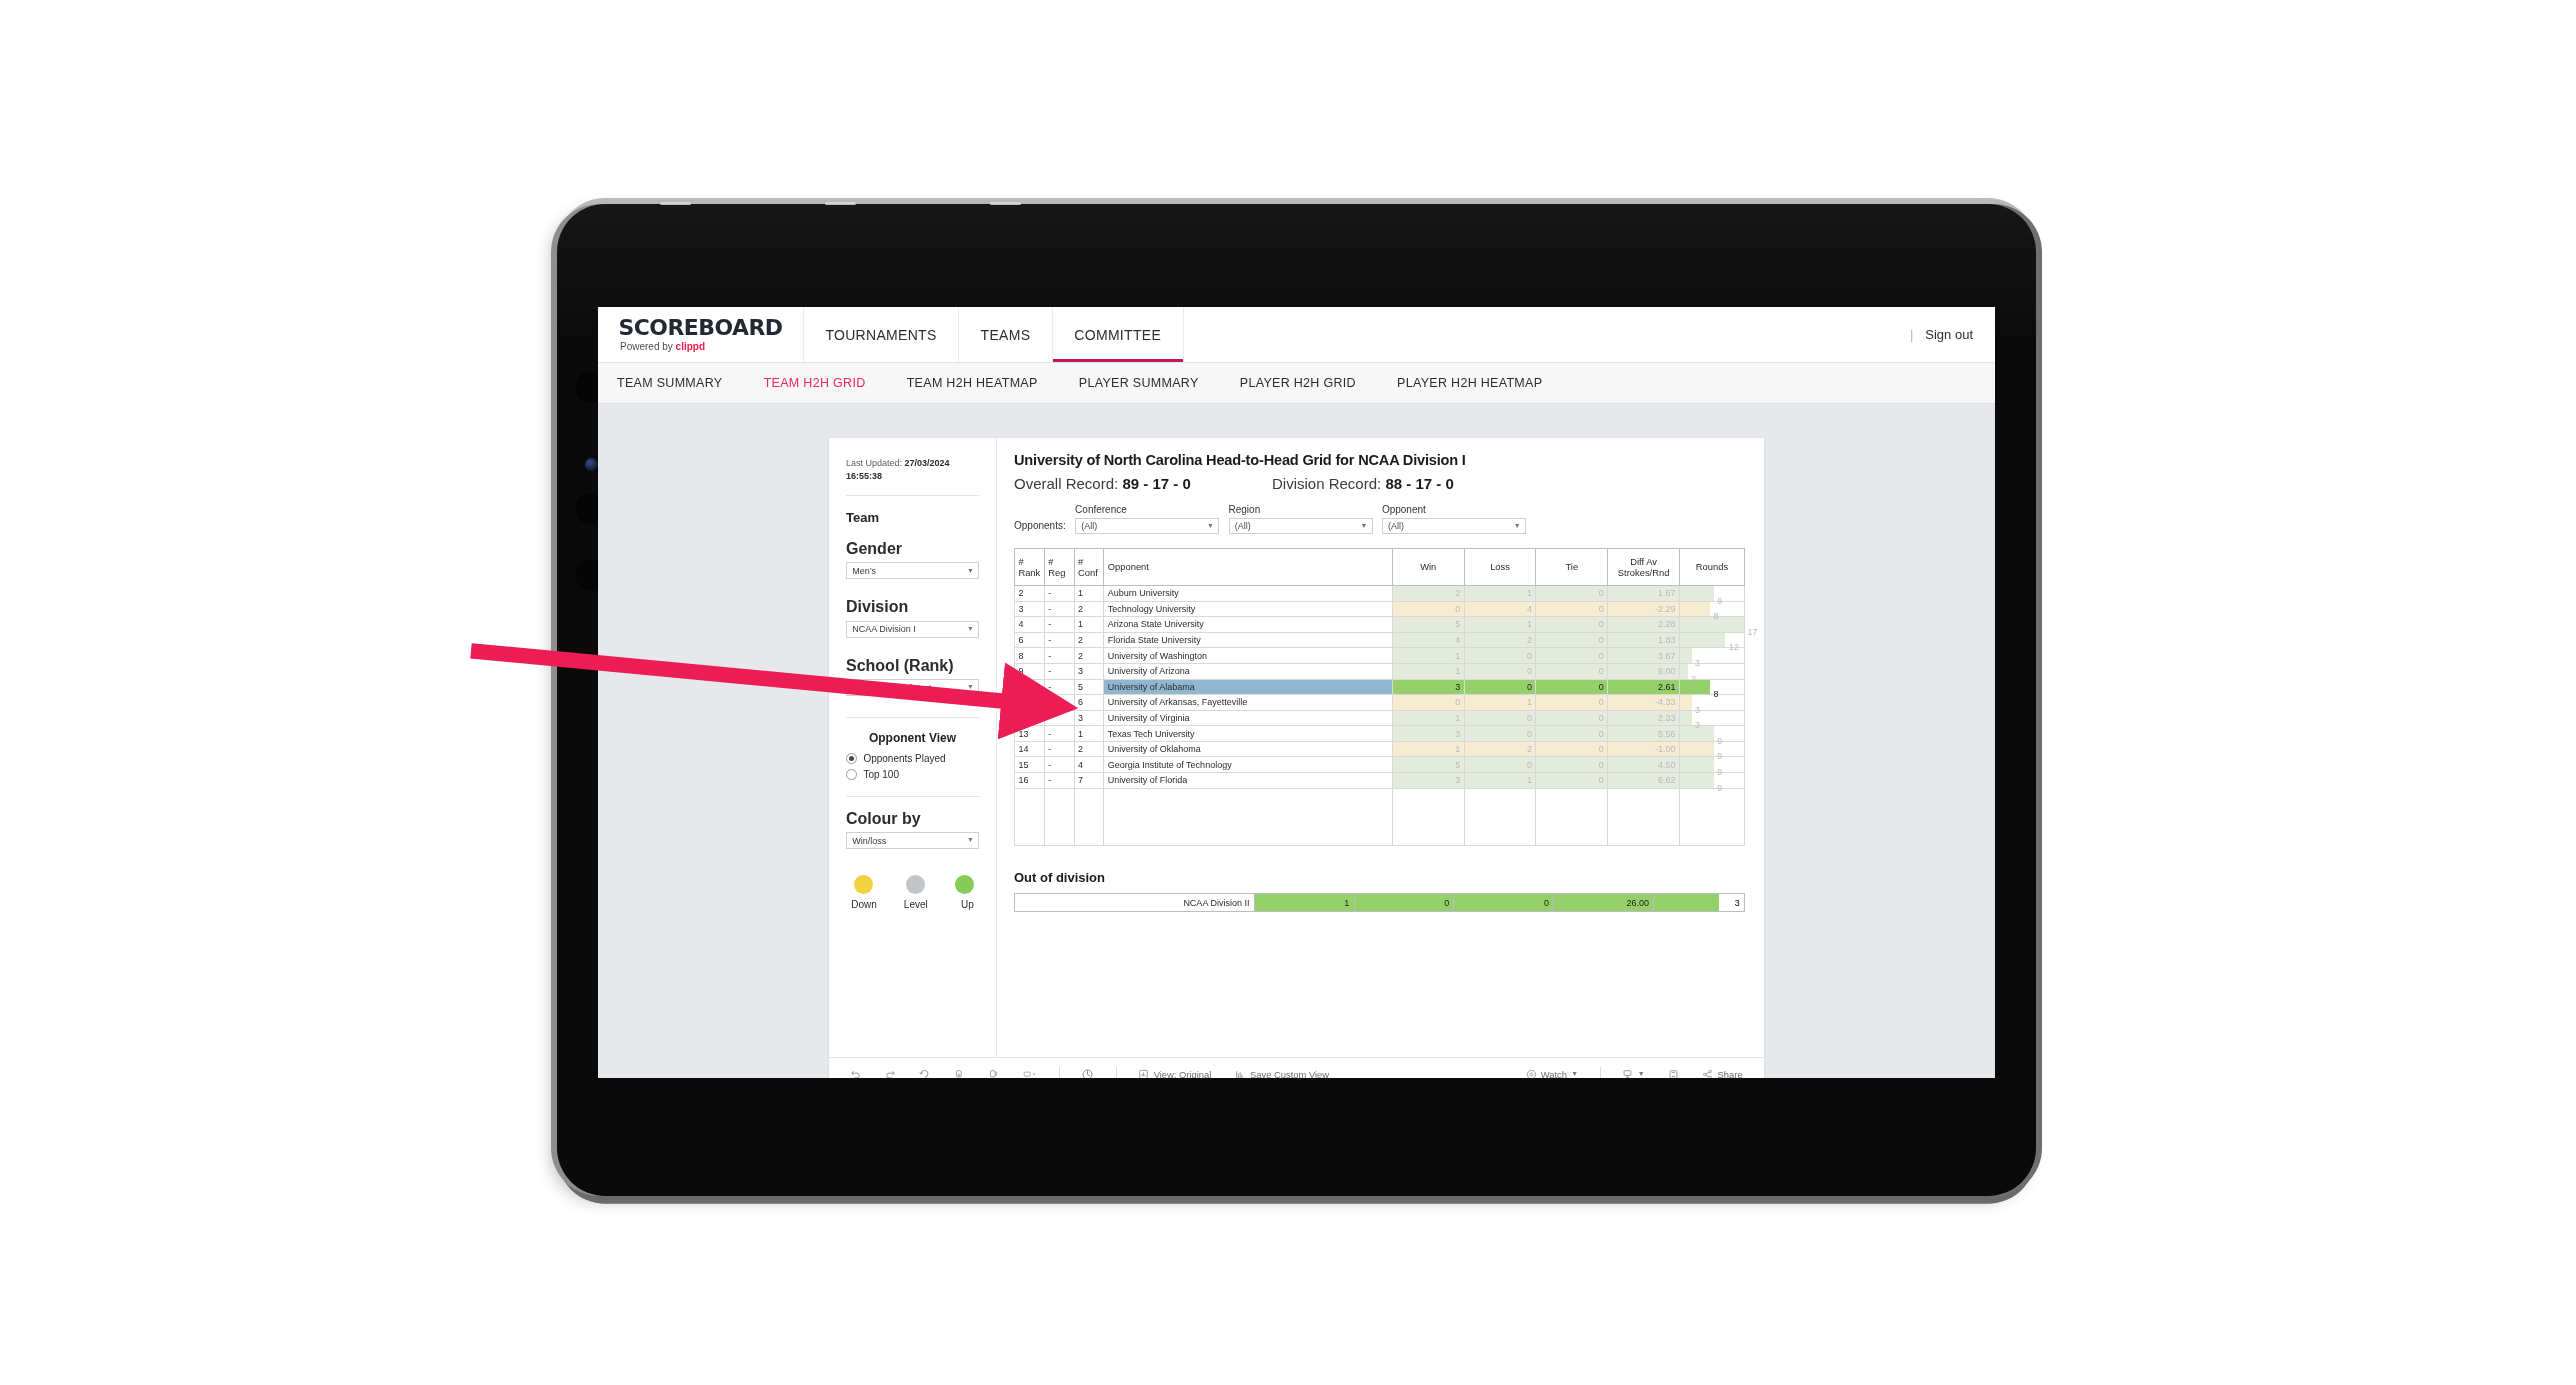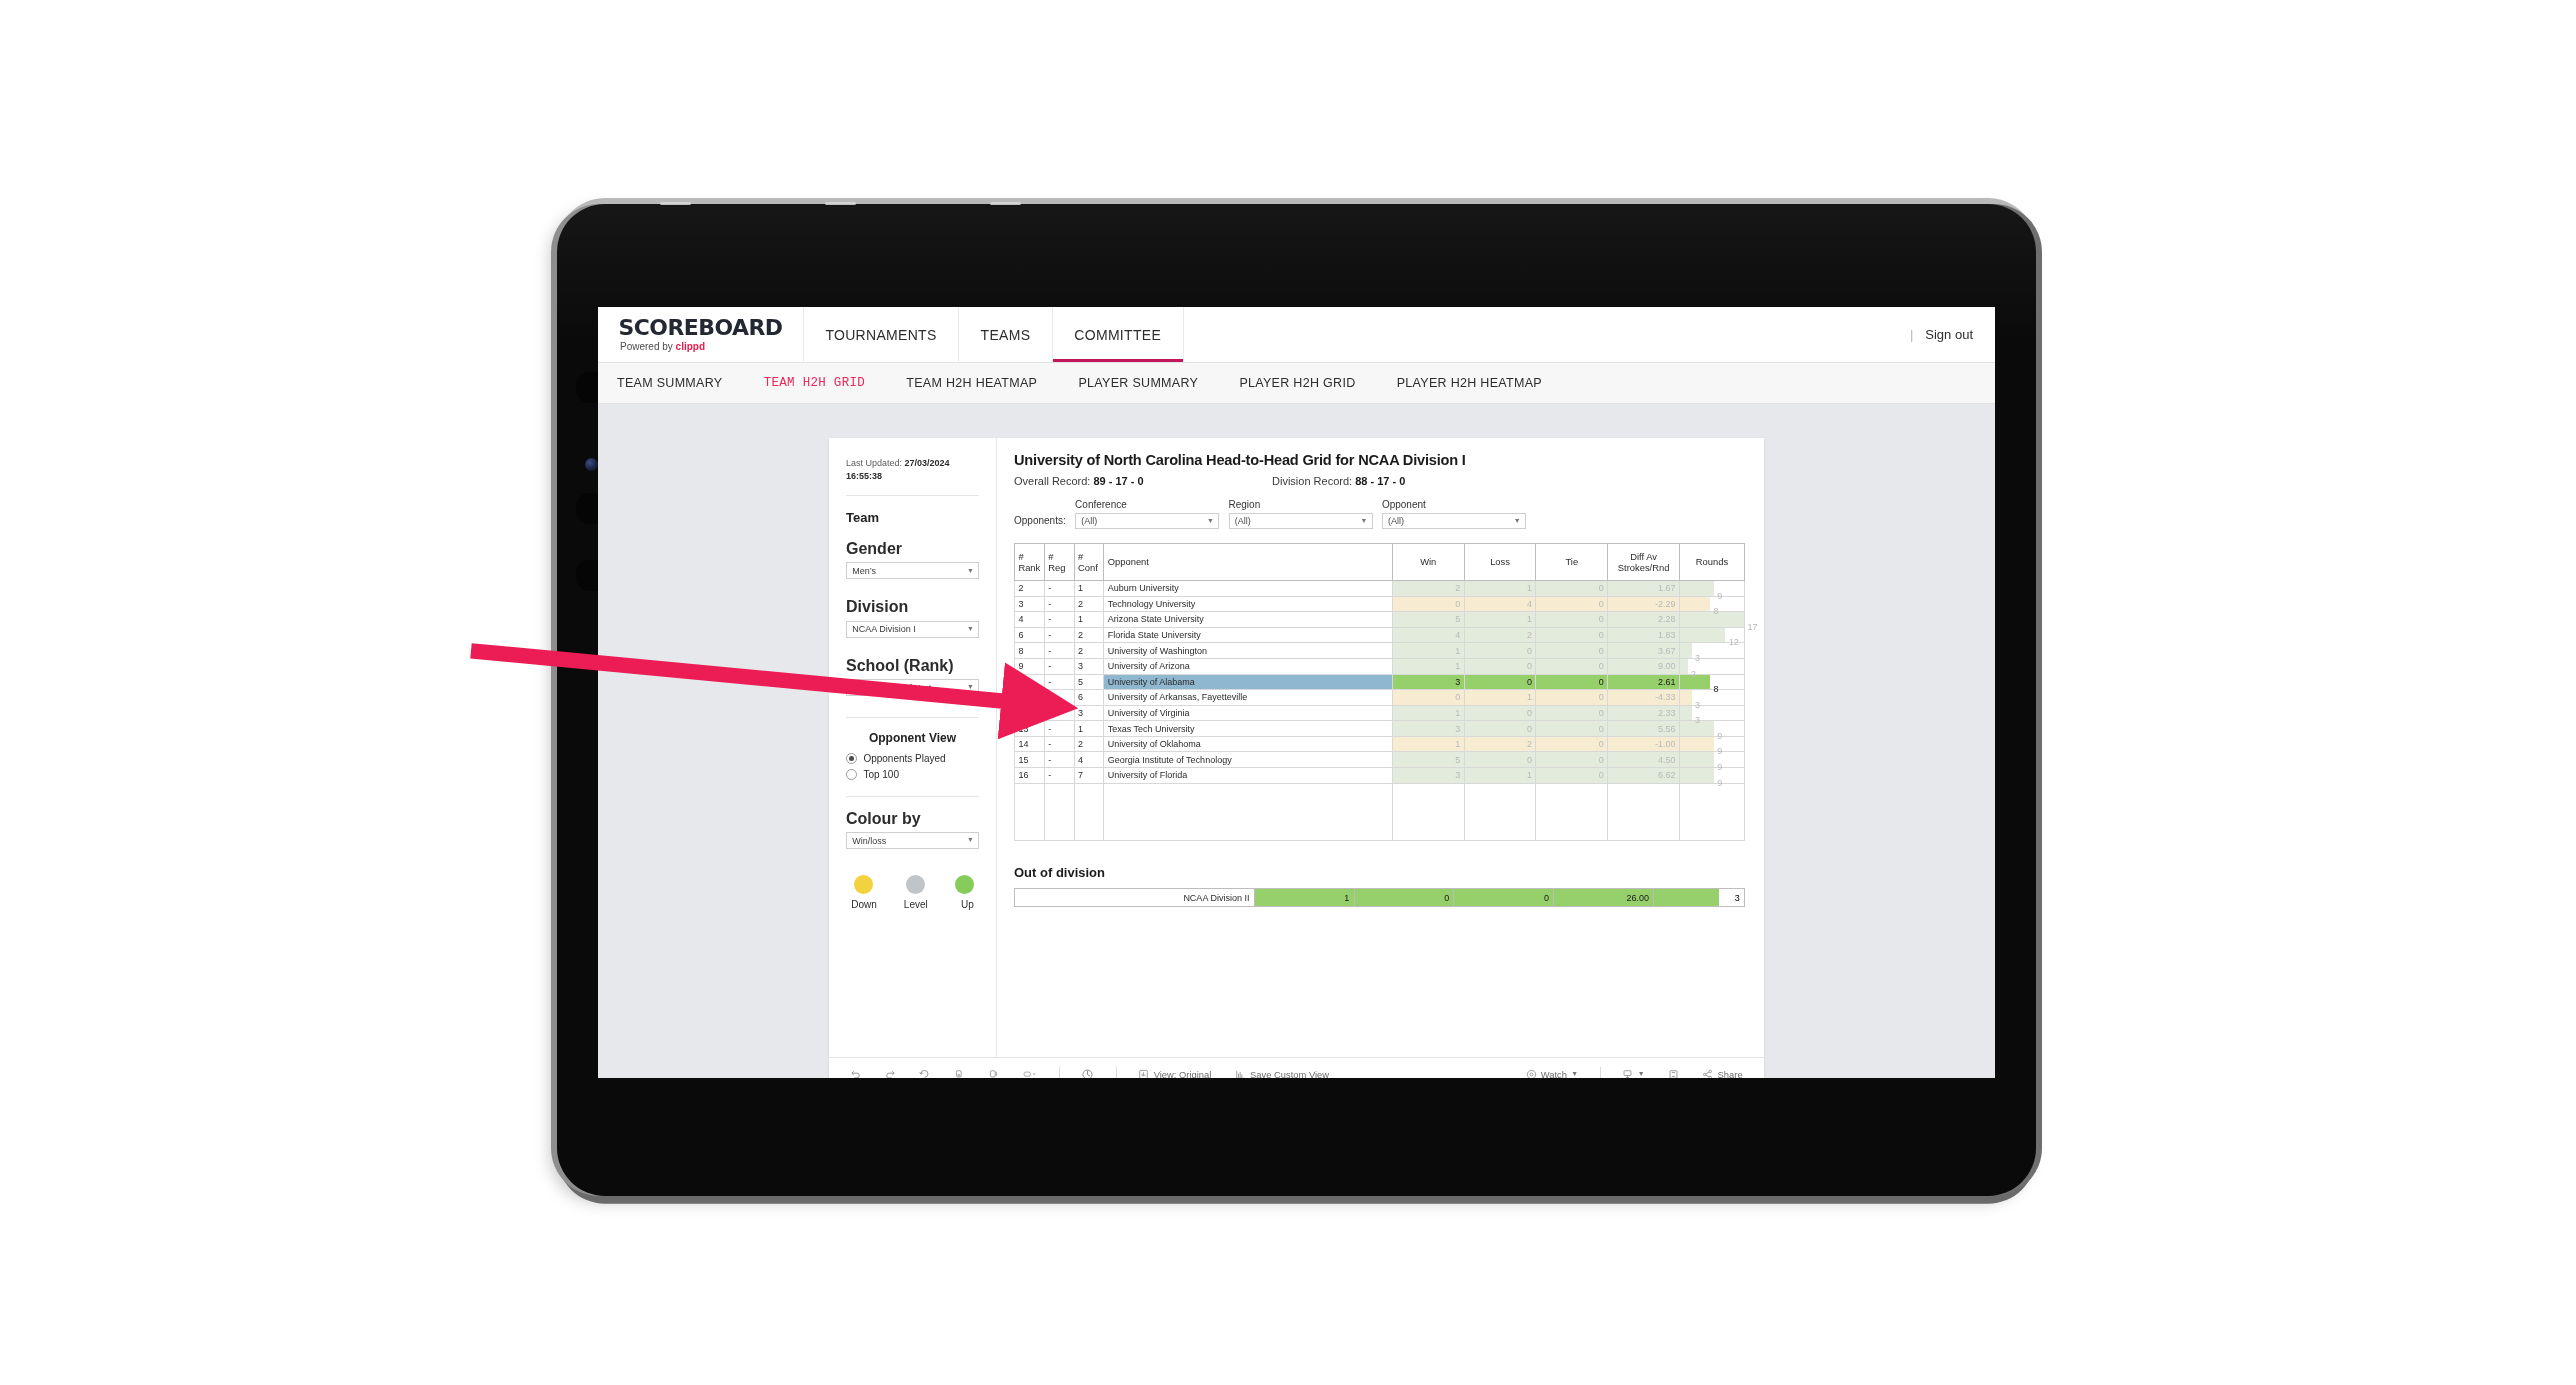--- a/index.html
+++ b/index.html
@@ -102,21 +102,21 @@
 
   
   .subbar{
     height: 40px; background:#f7f7f8;
     display:flex; align-items:center; gap:0;
     border-bottom:0.9px solid #e0e0e0;
     padding-left: 19px;
   }
   .sub-item{ font-size:12.5px; color:#2d2d2d; padding: 0 20.6px; letter-spacing:0.3px; cursor:pointer; white-space:nowrap;}
   .sub-item:first-child{ padding-left:0; }
-  .sub-item.active{ color:#e8295a;font-family:Liberation Mono, monospace; }
+  .sub-item.active{ color:#e8295a; }
 
   
   .workspace{ padding: 34px 0 0 0; height: calc(100% - 94px); background:#e6e8ec; }
 
   .viz-card{
     margin: 0 auto;
     width: 935px;
     background:#fff;
     box-shadow: 0 0.9px 2.6px rgba(0,0,0,.10);
     display:flex; flex-direction:column;
@@ -149,21 +149,21 @@
   .radio{ width:9.4px; height:9.4px; border-radius:50%; border:0.9px solid #9a9a9a; background:#fff; position:relative; flex:0 0 9.4px;}
   .radio.on::after{ content:""; position:absolute; inset:2.1px; border-radius:50%; background:#4a4a4a; }
   .legend{ display:flex; justify-content:space-between; margin-top:26px; padding:0 5.2px; }
   .legend .it{ text-align:right; }
   .dot{ width:19px; height:19px; border-radius:50%; margin:0 auto 4.3px auto; }
   .legend .lbl{ font-size:10px; color:#2c2c2c; }
 
   
   .viz-main{ flex:1; padding: 13.7px 19px 3.4px 17px; min-width:0; box-sizing:border-box; }
   .viz-title{ font-size:14.6px; font-weight:700; color:#1b1b1b; letter-spacing:-0.2px; }
-  .rec-row{ display:flex; margin-top:7.7px; font-size:11px; color:#3a3a3a; }
+  .rec-row{ display:flex; margin-top:7.7px; font-size:15px; color:#3a3a3a; }
   .rec-row .r1{ width:258px; }
   .rec-row b{ color:#1b1b1b; font-weight:700; }
 
   .filter-row{ display:flex; align-items:flex-end; margin-top:12px; gap:9.4px;}
   .filter-row .opp-lbl{ font-size:10px; color:#333; padding-bottom:3.4px; }
   .fgroup{ display:flex; flex-direction:column; }
   .fgroup .fl{ font-size:10px; color:#333; margin-bottom:2.6px; }
   .fsel{
     height:16.3px; border:0.9px solid #cfcfcf; background:#fff; width:144px;
     display:flex; align-items:center; justify-content:space-between;

